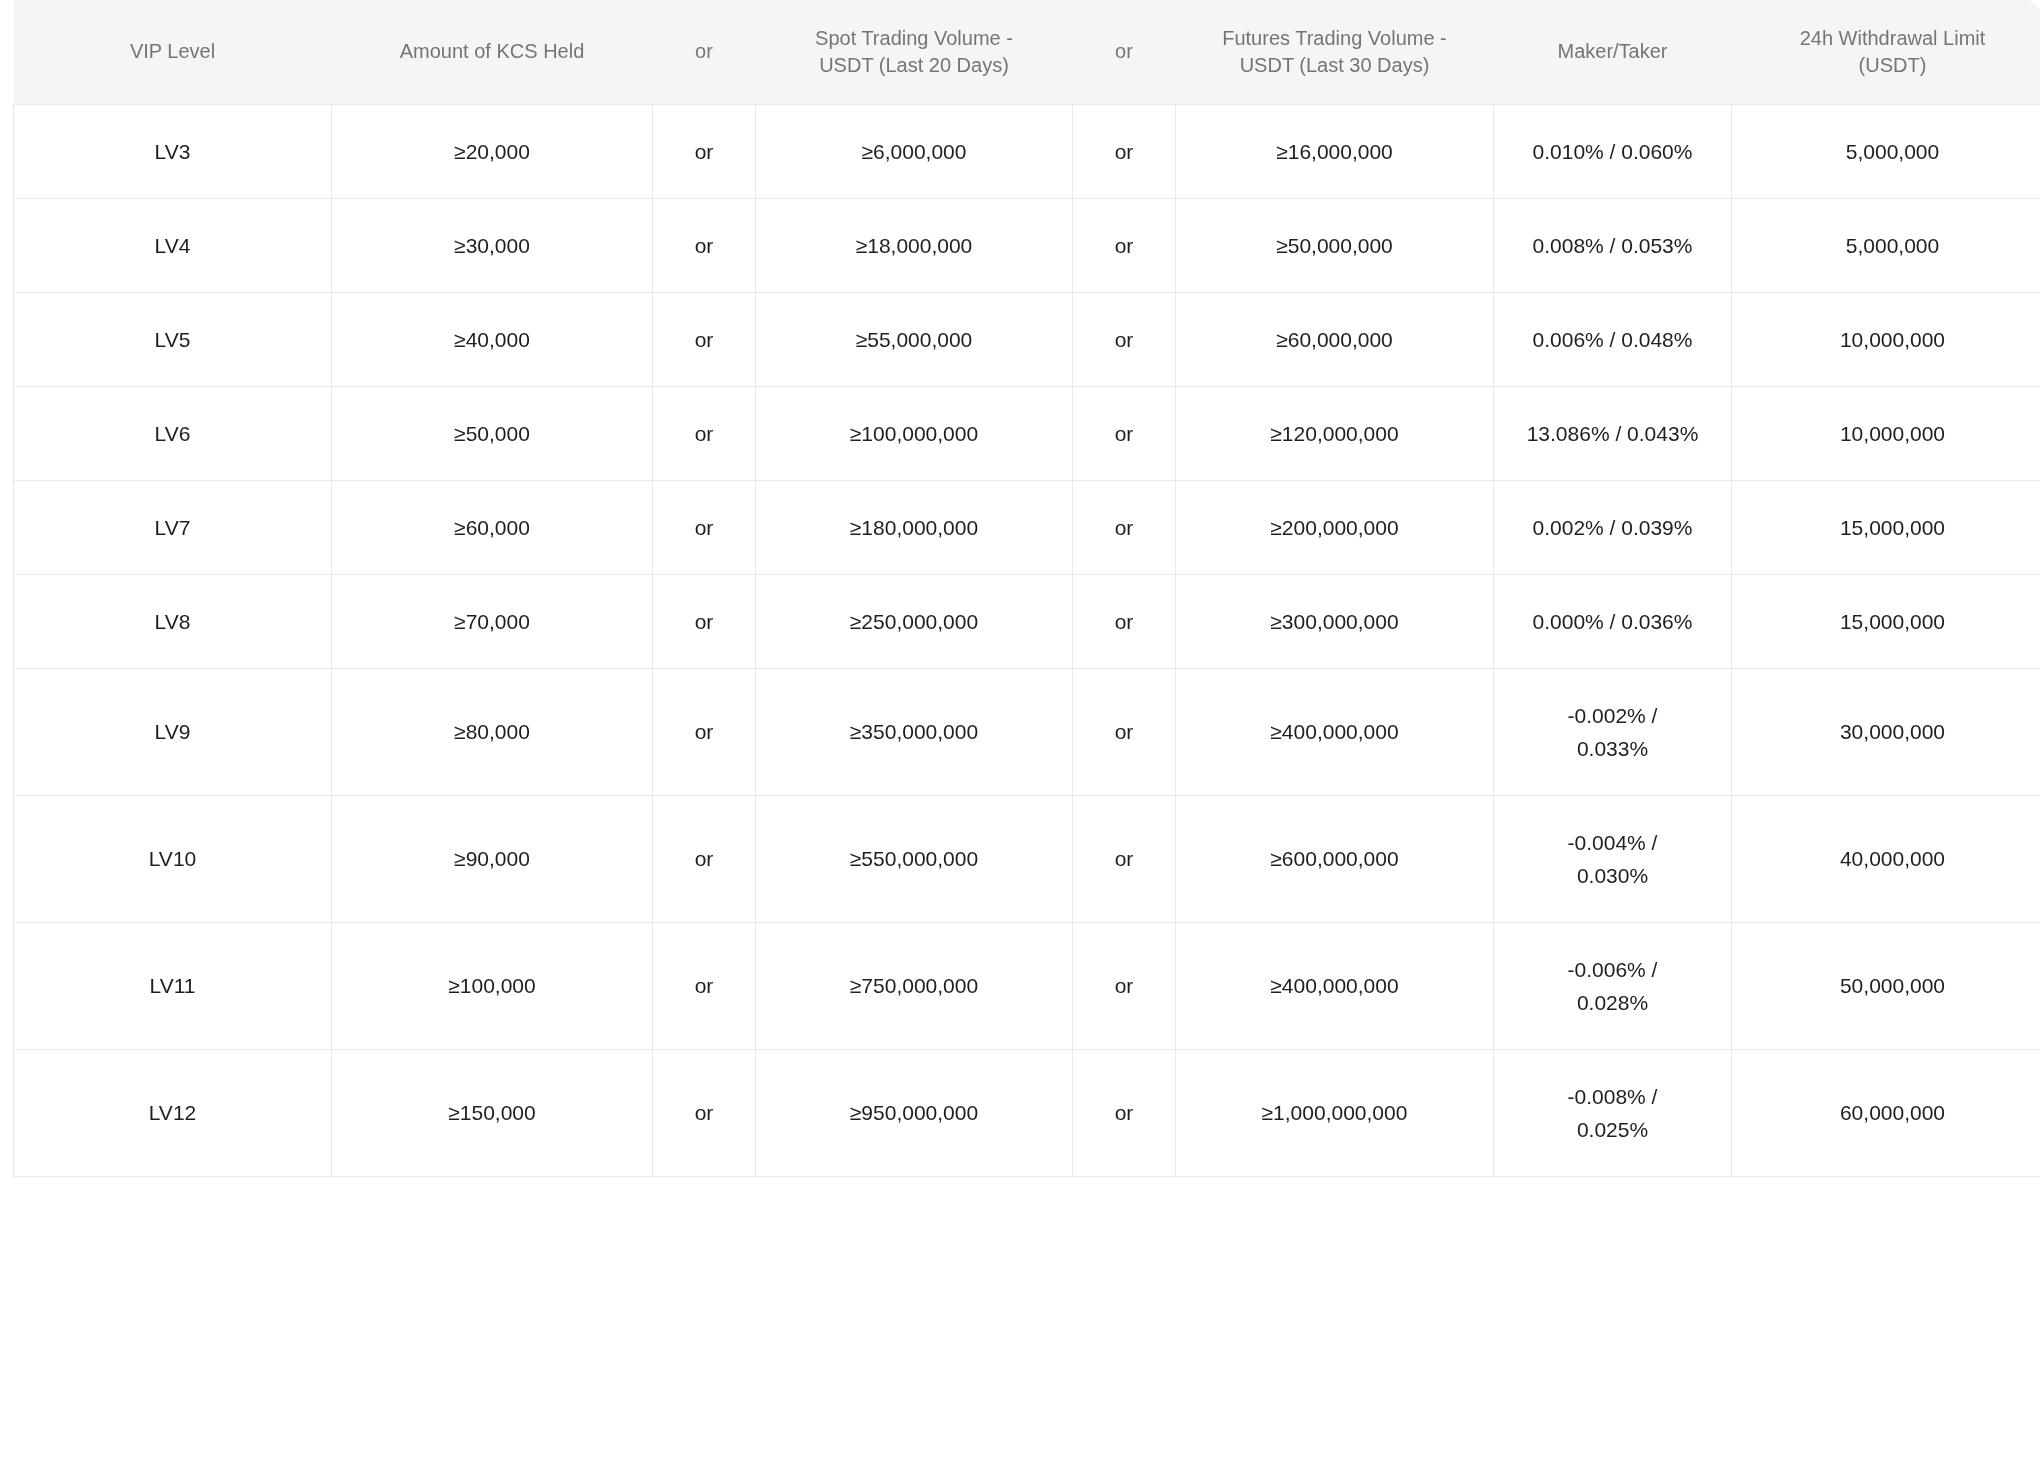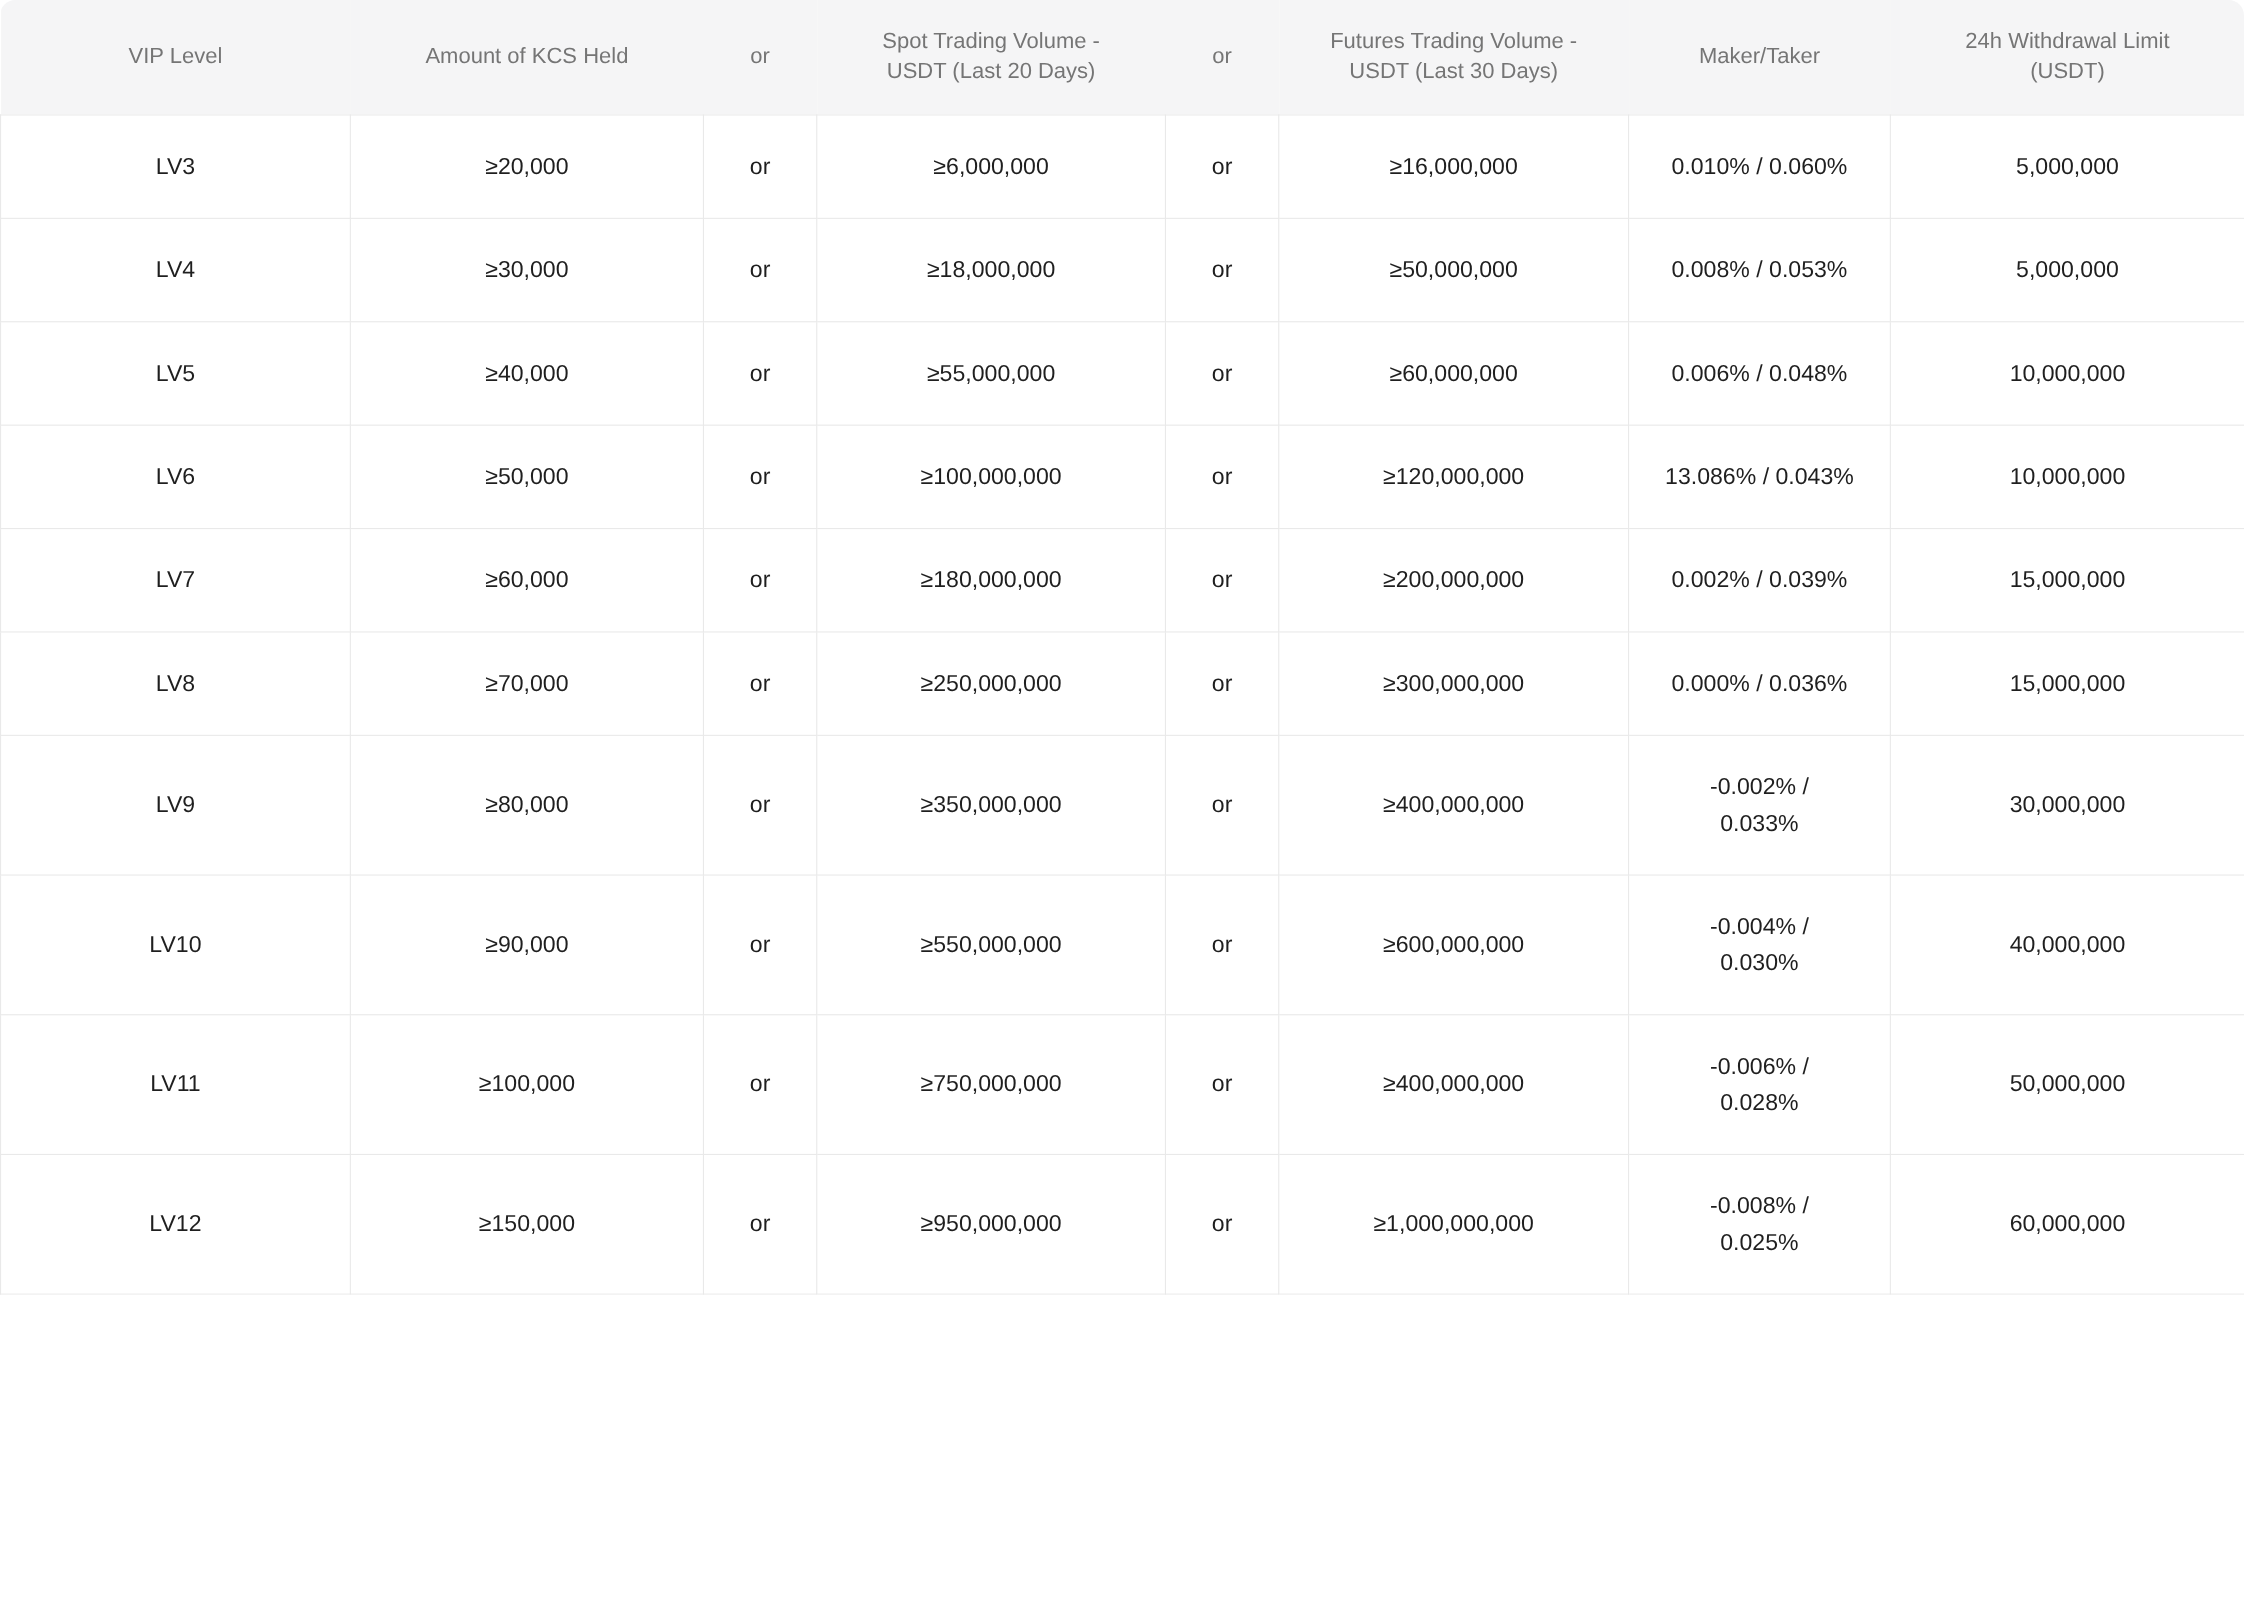--- a/index.html
+++ b/index.html
@@ -7,20 +7,21 @@
     width: 2040px;
     height: 1466px;
     overflow: hidden;
     background: #ffffff;
     font-family: "Liberation Sans", "DejaVu Sans", sans-serif;
   }
   .table-wrap {
     width: 2040px;
     border-radius: 14px 14px 0 0;
     overflow: hidden;
+    padding-left: 13px;
   }
   table {
     width: 2040px;
     table-layout: fixed;
     border-collapse: collapse;
   }
   col.c-vip      { width: 318px; }
   col.c-kcs      { width: 321px; }
   col.c-or1      { width: 103px; }
   col.c-spot     { width: 317px; }

